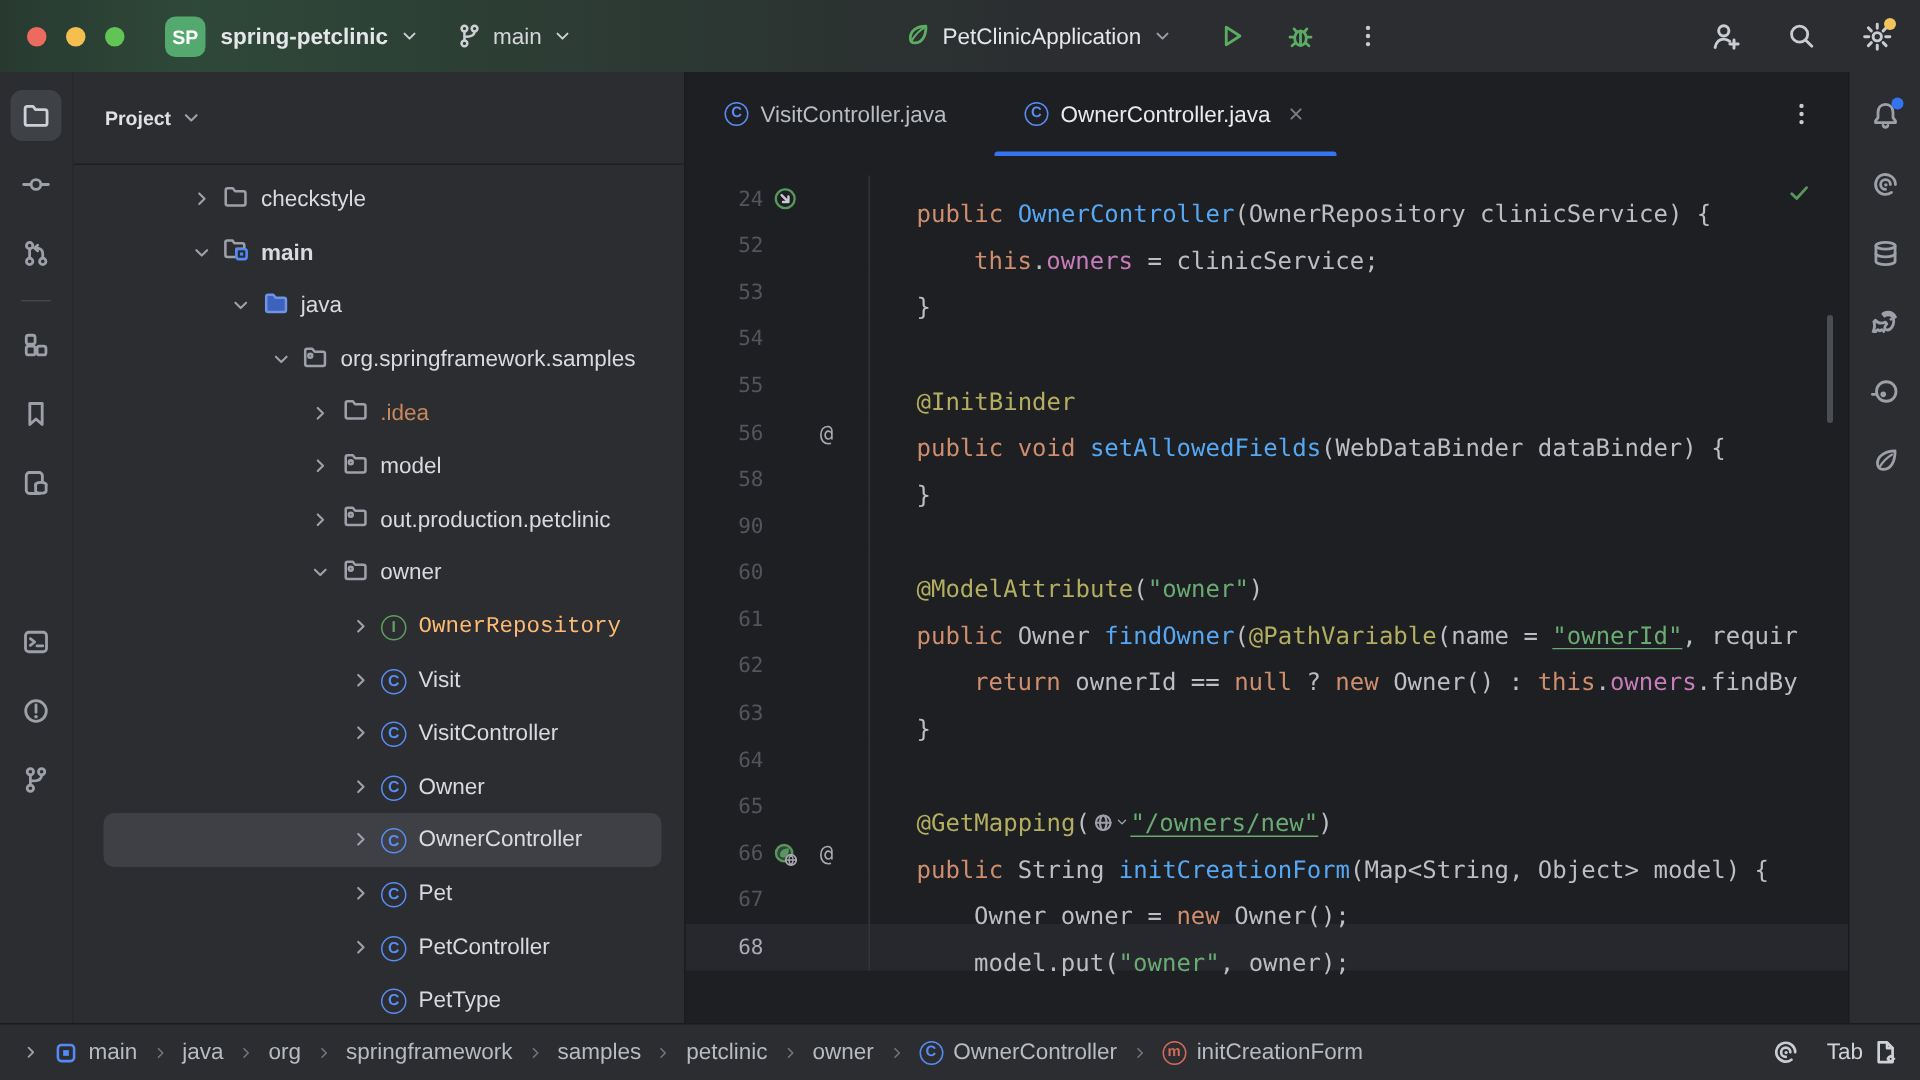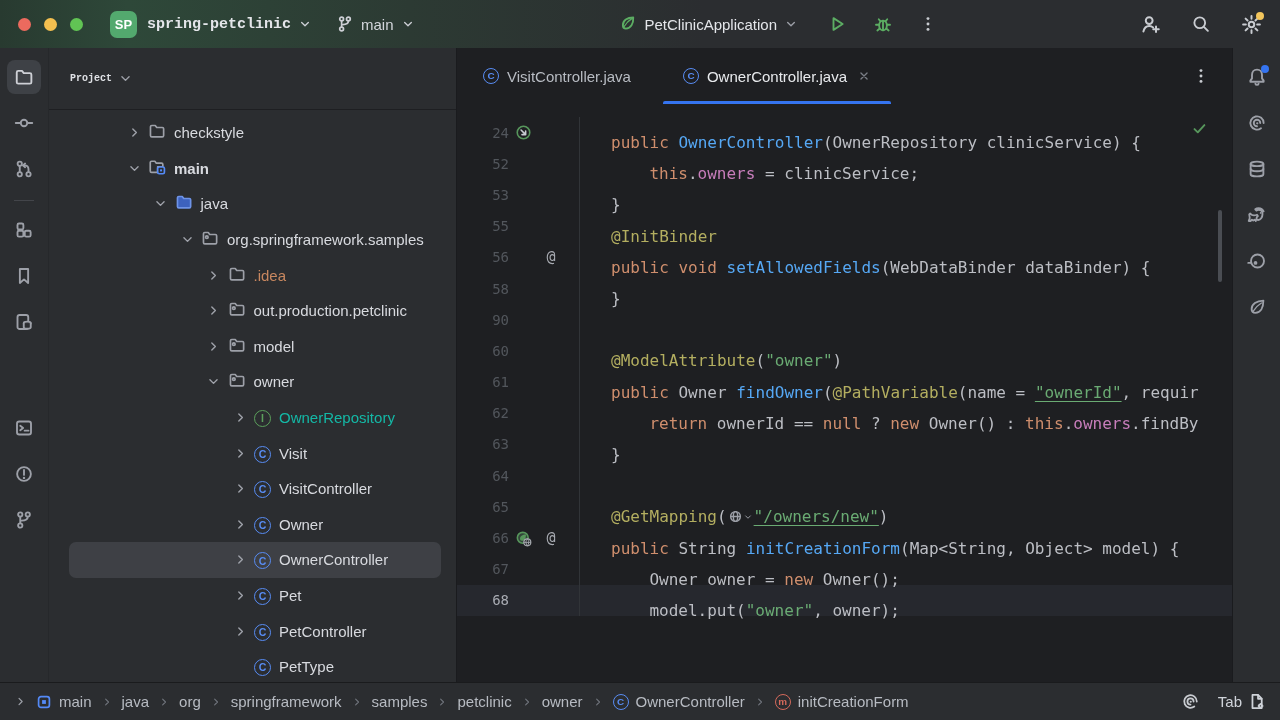--- a/index.html
+++ b/index.html
@@ -9,21 +9,21 @@
   .ic svg{display:block;}
 
   
   .topbar{height:48px;display:flex;align-items:center;
     background:linear-gradient(90deg,#283A30 0%,#2E4839 10%,#2C3A33 32%,#2B2D30 55%,#2B2D30 100%);}
   .lights{display:flex;gap:13px;margin-left:18px;}
   .light{width:13px;height:13px;border-radius:50%;}
   .badge-sp{width:27px;height:27px;border-radius:7px;background:#53A96E;color:#fff;font-weight:700;
     font-size:13px;display:flex;align-items:center;justify-content:center;margin-left:27px;}
   .tb-item{display:flex;align-items:center;gap:7px;margin-left:10px;cursor:default;}
-  .tb-name{font-size:15px;font-weight:600;color:#E4E6EA;font-family:Liberation Mono, monospace;}
+  .tb-name{font-size:15px;font-weight:600;color:#E4E6EA;}
   .tb-branchname{font-size:15px;color:#D3D6DB;}
   .run-group{display:flex;align-items:center;gap:7px;margin-left:auto;}
   .run-name{font-size:15px;color:#E4E6EA;}
   .tb-actions{display:flex;align-items:center;gap:26px;margin-left:22px;}
   .tb-right{display:flex;align-items:center;gap:30px;margin-left:auto;margin-right:18px;}
   .rel{position:relative;}
   .dot-badge{position:absolute;width:8px;height:8px;border-radius:50%;top:-2px;right:-2px;}
 
   
   .body{display:flex;height:634px;}
@@ -33,21 +33,21 @@
   .rail-btn{width:34px;height:34px;border-radius:8px;display:flex;align-items:center;justify-content:center;
     color:#9DA0A8;margin-top:12px;flex:none;}
   .rail-btn.active{background:#3E4146;color:#CED0D6;}
   .rail-div{width:20px;border-top:1px solid #43454A;margin-top:14px;}
 
   
   .panel{width:407px;background:#2B2D30;flex:none;border-right:1px solid #1A1B1E;overflow:hidden;
     display:flex;flex-direction:column;}
   .panel-head{height:61px;flex:none;display:flex;align-items:center;gap:6px;padding-left:21px;
     border-bottom:1px solid #1E1F22;}
-  .panel-title{font-size:10px;font-weight:700;color:#DFE1E5;font-family:Liberation Mono, monospace;}
+  .panel-title{font-size:13px;font-weight:700;color:#DFE1E5;}
   .tree{padding-top:5px;overflow:hidden;}
   .trow{display:flex;align-items:center;height:35.6px;margin:0 15px 0 20px;border-radius:7px;
     font-size:15px;color:#D8DADF;white-space:nowrap;overflow:hidden;}
   .trow.sel{background:#3E4045;}
   .trow .chev{width:16px;margin-right:6px;color:#9DA0A8;flex:none;}
   .trow .ticon{margin-right:8px;flex:none;}
   .lb{box-sizing:border-box;width:17px;height:17px;border-radius:50%;border:1.4px solid;
     display:inline-flex;align-items:center;justify-content:center;font-size:10.5px;font-weight:600;line-height:1;}
 
   
@@ -352,35 +352,35 @@
               <svg viewBox="0 0 16 16" fill="none" stroke="currentColor" stroke-width="1.5" stroke-linecap="round" stroke-linejoin="round" width="15" height="15">
                 <path d="M6.2 4.2 10 8l-3.8 3.8"></path>
               </svg>
             </span>
             <span class="ticon"><span class="ic">
                 <svg viewBox="0 0 16 16" fill="none" stroke="currentColor" stroke-width="1.5" stroke-linecap="round" stroke-linejoin="round" width="18" height="18">
                   <path d="M2.2 4.3c0-.7.5-1.2 1.2-1.2h3l1.4 1.8h4.9c.7 0 1.2.5 1.2 1.2v6c0 .7-.5 1.2-1.2 1.2H3.4c-.7 0-1.2-.5-1.2-1.2z" stroke="#9DA0A8"></path>
                   <circle cx="5.2" cy="7.3" r="1.15" stroke="#9DA0A8"></circle>
                 </svg>
               </span></span>
-            <span>out.production.petclinic</span>
+            <span>model</span>
           </div>
           <div class="trow" style="padding-left: 136.5px;">
             <span class="chev ic">
               <svg viewBox="0 0 16 16" fill="none" stroke="currentColor" stroke-width="1.5" stroke-linecap="round" stroke-linejoin="round" width="15" height="15">
                 <path d="M6.2 4.2 10 8l-3.8 3.8"></path>
               </svg>
             </span>
             <span class="ticon"><span class="ic">
                 <svg viewBox="0 0 16 16" fill="none" stroke="currentColor" stroke-width="1.5" stroke-linecap="round" stroke-linejoin="round" width="18" height="18">
                   <path d="M2.2 4.3c0-.7.5-1.2 1.2-1.2h3l1.4 1.8h4.9c.7 0 1.2.5 1.2 1.2v6c0 .7-.5 1.2-1.2 1.2H3.4c-.7 0-1.2-.5-1.2-1.2z" stroke="#9DA0A8"></path>
                   <circle cx="5.2" cy="7.3" r="1.15" stroke="#9DA0A8"></circle>
                 </svg>
               </span></span>
-            <span>model</span>
+            <span>out.production.petclinic</span>
           </div>
           <div class="trow" style="padding-left: 136.5px;">
             <span class="chev ic">
               <svg viewBox="0 0 16 16" fill="none" stroke="currentColor" stroke-width="1.5" stroke-linecap="round" stroke-linejoin="round" width="15" height="15">
                 <path d="M4.2 6.2 8 10l3.8-3.8"></path>
               </svg>
             </span>
             <span class="ticon"><span class="ic">
                 <svg viewBox="0 0 16 16" fill="none" stroke="currentColor" stroke-width="1.5" stroke-linecap="round" stroke-linejoin="round" width="18" height="18">
                   <path d="M2.2 4.3c0-.7.5-1.2 1.2-1.2h3l1.4 1.8h4.9c.7 0 1.2.5 1.2 1.2v6c0 .7-.5 1.2-1.2 1.2H3.4c-.7 0-1.2-.5-1.2-1.2z" stroke="#9DA0A8"></path>
@@ -389,21 +389,21 @@
               </span></span>
             <span>owner</span>
           </div>
           <div class="trow" style="padding-left: 163px;">
             <span class="chev ic">
               <svg viewBox="0 0 16 16" fill="none" stroke="currentColor" stroke-width="1.5" stroke-linecap="round" stroke-linejoin="round" width="15" height="15">
                 <path d="M6.2 4.2 10 8l-3.8 3.8"></path>
               </svg>
             </span>
             <span class="ticon"><span class="lb" style="border-color: rgb(92, 160, 92); color: rgb(92, 160, 92); width: 17px; height: 17px; font-size: 10.54px;">I</span></span>
-            <span style="color: #14b8a6;">OwnerRepository</span>
+            <span style="color: #fdba74; font-family: Liberation Mono, monospace;">OwnerRepository</span>
           </div>
           <div class="trow" style="padding-left: 163px;">
             <span class="chev ic">
               <svg viewBox="0 0 16 16" fill="none" stroke="currentColor" stroke-width="1.5" stroke-linecap="round" stroke-linejoin="round" width="15" height="15">
                 <path d="M6.2 4.2 10 8l-3.8 3.8"></path>
               </svg>
             </span>
             <span class="ticon"><span class="lb" style="border-color: rgb(88, 140, 243); color: rgb(88, 140, 243); width: 17px; height: 17px; font-size: 10.54px;">C</span></span>
             <span>Visit</span>
           </div>
@@ -491,20 +491,21 @@
               <path d="m3.3 8.6 3.1 3 6.2-6.8" stroke="#57965C" stroke-width="1.8"></path>
             </svg>
           </span>
         <span class="vscroll"></span>
       <div class="cline"><span class="ln">24</span><span class="slot"><span class="ic"><svg viewBox="0 0 16 16" fill="none" stroke="currentColor" stroke-width="1.5" stroke-linecap="round" stroke-linejoin="round" width="17" height="17">
                   <circle cx="8" cy="8" r="5.9" stroke="#57965C"></circle>
                   <path d="M5.7 5.7 10 10M10 6.6V10H6.6" stroke="#C8CCD2"></path>
                 </svg></span></span><span class="slot"></span><span class="gsep"></span><span class="ctext" style="padding-left: 31px;"><span style="color: rgb(207, 142, 109);">public </span><span style="color: rgb(86, 168, 245);">OwnerController</span><span style="color: rgb(188, 190, 196);">(OwnerRepository clinicService) {</span></span></div>
           <div class="cline"><span class="ln">52</span><span class="slot"></span><span class="slot"></span><span class="gsep"></span><span class="ctext" style="padding-left: 69.4px;"><span style="color: rgb(207, 142, 109);">this</span><span style="color: rgb(188, 190, 196);">.</span><span style="color: rgb(199, 125, 187);">owners</span><span style="color: rgb(188, 190, 196);"> = clinicService;</span></span></div>
           <div class="cline"><span class="ln">53</span><span class="slot"></span><span class="slot"></span><span class="gsep"></span><span class="ctext" style="padding-left: 31px;"><span style="color: rgb(188, 190, 196);">}</span></span></div>
+          <div class="cline"><span class="ln">54</span><span class="slot"></span><span class="slot"></span><span class="gsep"></span><span class="ctext" style="padding-left: 31px;"></span></div>
           <div class="cline"><span class="ln">55</span><span class="slot"></span><span class="slot"></span><span class="gsep"></span><span class="ctext" style="padding-left: 31px;"><span style="color: rgb(179, 174, 96);">@InitBinder</span></span></div>
           <div class="cline"><span class="ln">56</span><span class="slot"></span><span class="slot"><span class="at-g">@</span></span><span class="gsep"></span><span class="ctext" style="padding-left: 31px;"><span style="color: rgb(207, 142, 109);">public void </span><span style="color: rgb(86, 168, 245);">setAllowedFields</span><span style="color: rgb(188, 190, 196);">(WebDataBinder dataBinder) {</span></span></div>
           <div class="cline"><span class="ln">58</span><span class="slot"></span><span class="slot"></span><span class="gsep"></span><span class="ctext" style="padding-left: 31px;"><span style="color: rgb(188, 190, 196);">}</span></span></div>
           <div class="cline"><span class="ln">90</span><span class="slot"></span><span class="slot"></span><span class="gsep"></span><span class="ctext" style="padding-left: 31px;"></span></div>
           <div class="cline"><span class="ln">60</span><span class="slot"></span><span class="slot"></span><span class="gsep"></span><span class="ctext" style="padding-left: 31px;"><span style="color: rgb(179, 174, 96);">@ModelAttribute</span><span style="color: rgb(188, 190, 196);">(</span><span style="color: rgb(106, 171, 115);">"owner"</span><span style="color: rgb(188, 190, 196);">)</span></span></div>
           <div class="cline"><span class="ln">61</span><span class="slot"></span><span class="slot"></span><span class="gsep"></span><span class="ctext" style="padding-left: 31px;"><span style="color: rgb(207, 142, 109);">public </span><span style="color: rgb(188, 190, 196);">Owner </span><span style="color: rgb(86, 168, 245);">findOwner</span><span style="color: rgb(188, 190, 196);">(</span><span style="color: rgb(179, 174, 96);">@PathVariable</span><span style="color: rgb(188, 190, 196);">(name = </span><span class="stru" style="color: rgb(106, 171, 115);">"ownerId"</span><span style="color: rgb(188, 190, 196);">, requir</span></span></div>
           <div class="cline"><span class="ln">62</span><span class="slot"></span><span class="slot"></span><span class="gsep"></span><span class="ctext" style="padding-left: 69.4px;"><span style="color: rgb(207, 142, 109);">return</span><span style="color: rgb(188, 190, 196);"> ownerId == </span><span style="color: rgb(207, 142, 109);">null</span><span style="color: rgb(188, 190, 196);"> ? </span><span style="color: rgb(207, 142, 109);">new</span><span style="color: rgb(188, 190, 196);"> Owner() : </span><span style="color: rgb(207, 142, 109);">this</span><span style="color: rgb(188, 190, 196);">.</span><span style="color: rgb(199, 125, 187);">owners</span><span style="color: rgb(188, 190, 196);">.findBy</span></span></div>
           <div class="cline"><span class="ln">63</span><span class="slot"></span><span class="slot"></span><span class="gsep"></span><span class="ctext" style="padding-left: 31px;"><span style="color: rgb(188, 190, 196);">}</span></span></div>
           <div class="cline"><span class="ln">64</span><span class="slot"></span><span class="slot"></span><span class="gsep"></span><span class="ctext" style="padding-left: 31px;"></span></div>
           <div class="cline"><span class="ln">65</span><span class="slot"></span><span class="slot"></span><span class="gsep"></span><span class="ctext" style="padding-left: 31px;"><span style="color: rgb(179, 174, 96);">@GetMapping</span><span style="color: rgb(188, 190, 196);">(</span><span class="globe-chip"><span class="ic"><svg viewBox="0 0 16 16" fill="none" stroke="currentColor" stroke-width="1.5" stroke-linecap="round" stroke-linejoin="round" width="15" height="15">

